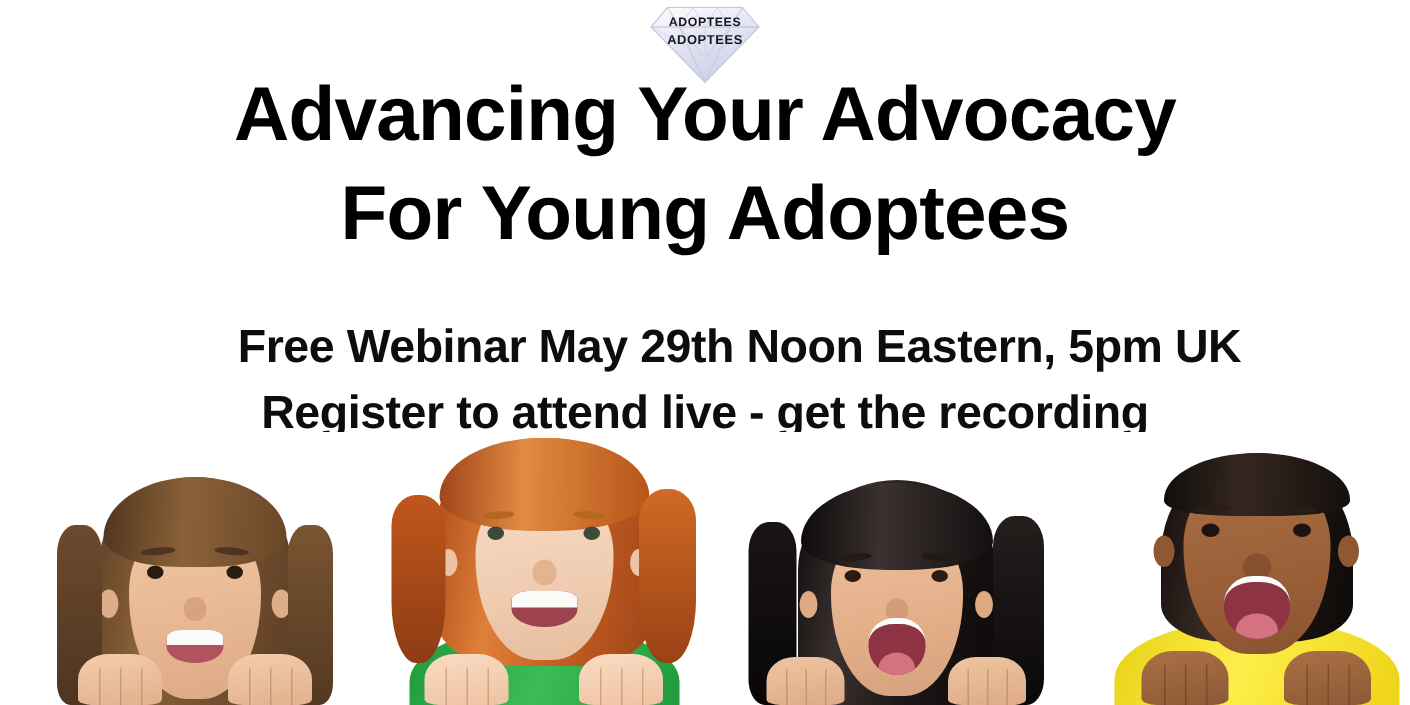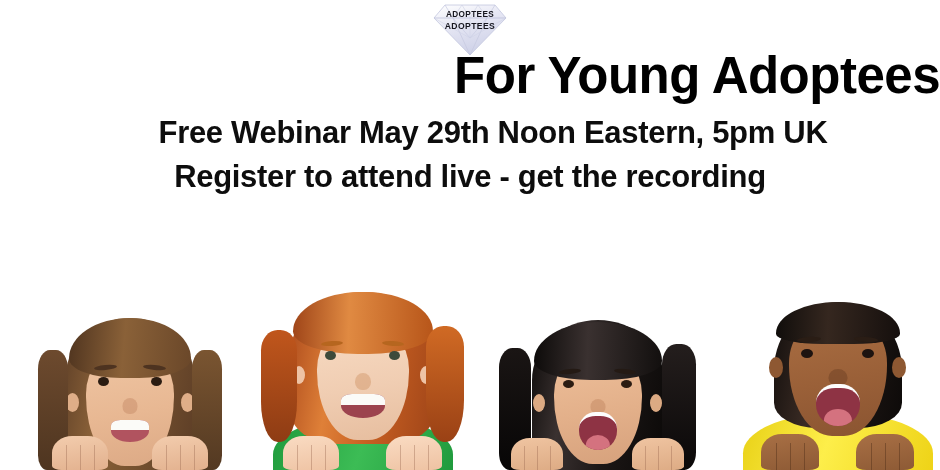--- a/index.html
+++ b/index.html
@@ -58,32 +58,32 @@
   .headline {
     font-family: "Liberation Sans", sans-serif;
     font-weight: bold;
     font-size: 51px;
     line-height: 56px;
     color: #000000;
     letter-spacing: -0.5px;
     margin: 0;
     white-space: nowrap;
   }
-  .headline-l2 { margin-top: 0px; text-align: right; }
+  .headline-l2 { margin-top: 10px; }
   .subline {
     font-family: "Liberation Sans", sans-serif;
     font-weight: bold;
     font-size: 31px;
     line-height: 42px;
     color: #0d0d0d;
     letter-spacing: -0.3px;
     margin: 0;
     white-space: nowrap;
   }
-  .sub1 { margin-top: 8px; padding-left: 46px; }
+  .sub1 { margin-top: 40px; padding-left: 46px; }
   .sub2 { margin-top: 2px; }
 
   
   .photo-strip {
     position: absolute;
     left: 0;
     bottom: 0;
     width: 940px;
     height: 182px;
     background: #ffffff;
@@ -239,20 +239,21 @@
       <polyline points="22,18 39,38 56,18" fill="none" stroke="#c6c9e0" stroke-width="0.6"></polyline>
       <polyline points="3,18 39,38" fill="none" stroke="#cdd0e4" stroke-width="0.5"></polyline>
       <polyline points="75,18 39,38" fill="none" stroke="#cdd0e4" stroke-width="0.5"></polyline>
       <polyline points="39,18 39,38" fill="none" stroke="#cdd0e4" stroke-width="0.5"></polyline>
     </svg>
     <div class="logo-text-top">ADOPTEES</div>
     <div class="logo-text-bot">ADOPTEES</div>
   </div>
 
   <div class="text-block">
+    <div class="headline">Advancing Your Advocacy</div>
     <div class="headline headline-l2">For Young Adoptees</div>
     <div class="subline sub1">Free Webinar May 29th Noon Eastern, 5pm UK</div>
     <div class="subline sub2">Register to attend live - get the recording</div>
   </div>
 
   <div class="photo-strip">
 
     <div class="kid" style="left:30px; width:200px; height:165px;">
       <div class="kid-inner">
         <div class="hair" style="bottom:0; width:128px; height:152px; background:linear-gradient(100deg,#5e3f27 0%,#8a6138 30%,#7a5531 55%,#5c3d26 100%); border-radius:50% 50% 18% 18% / 38% 38% 10% 10%;"></div>

